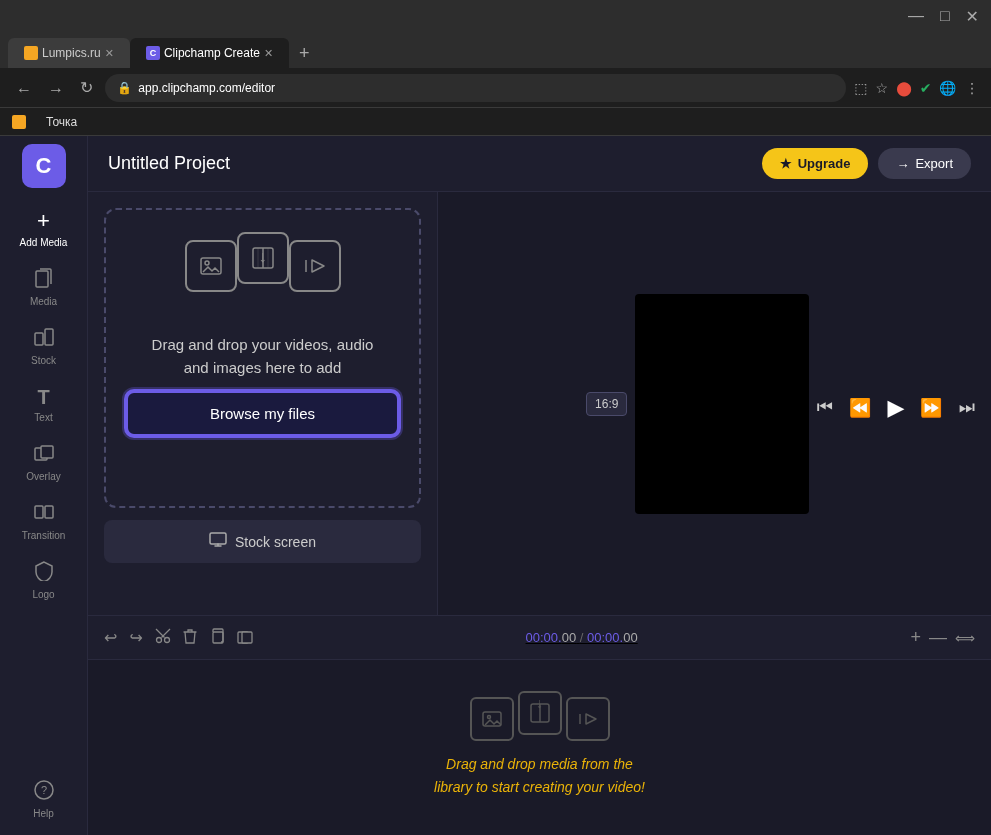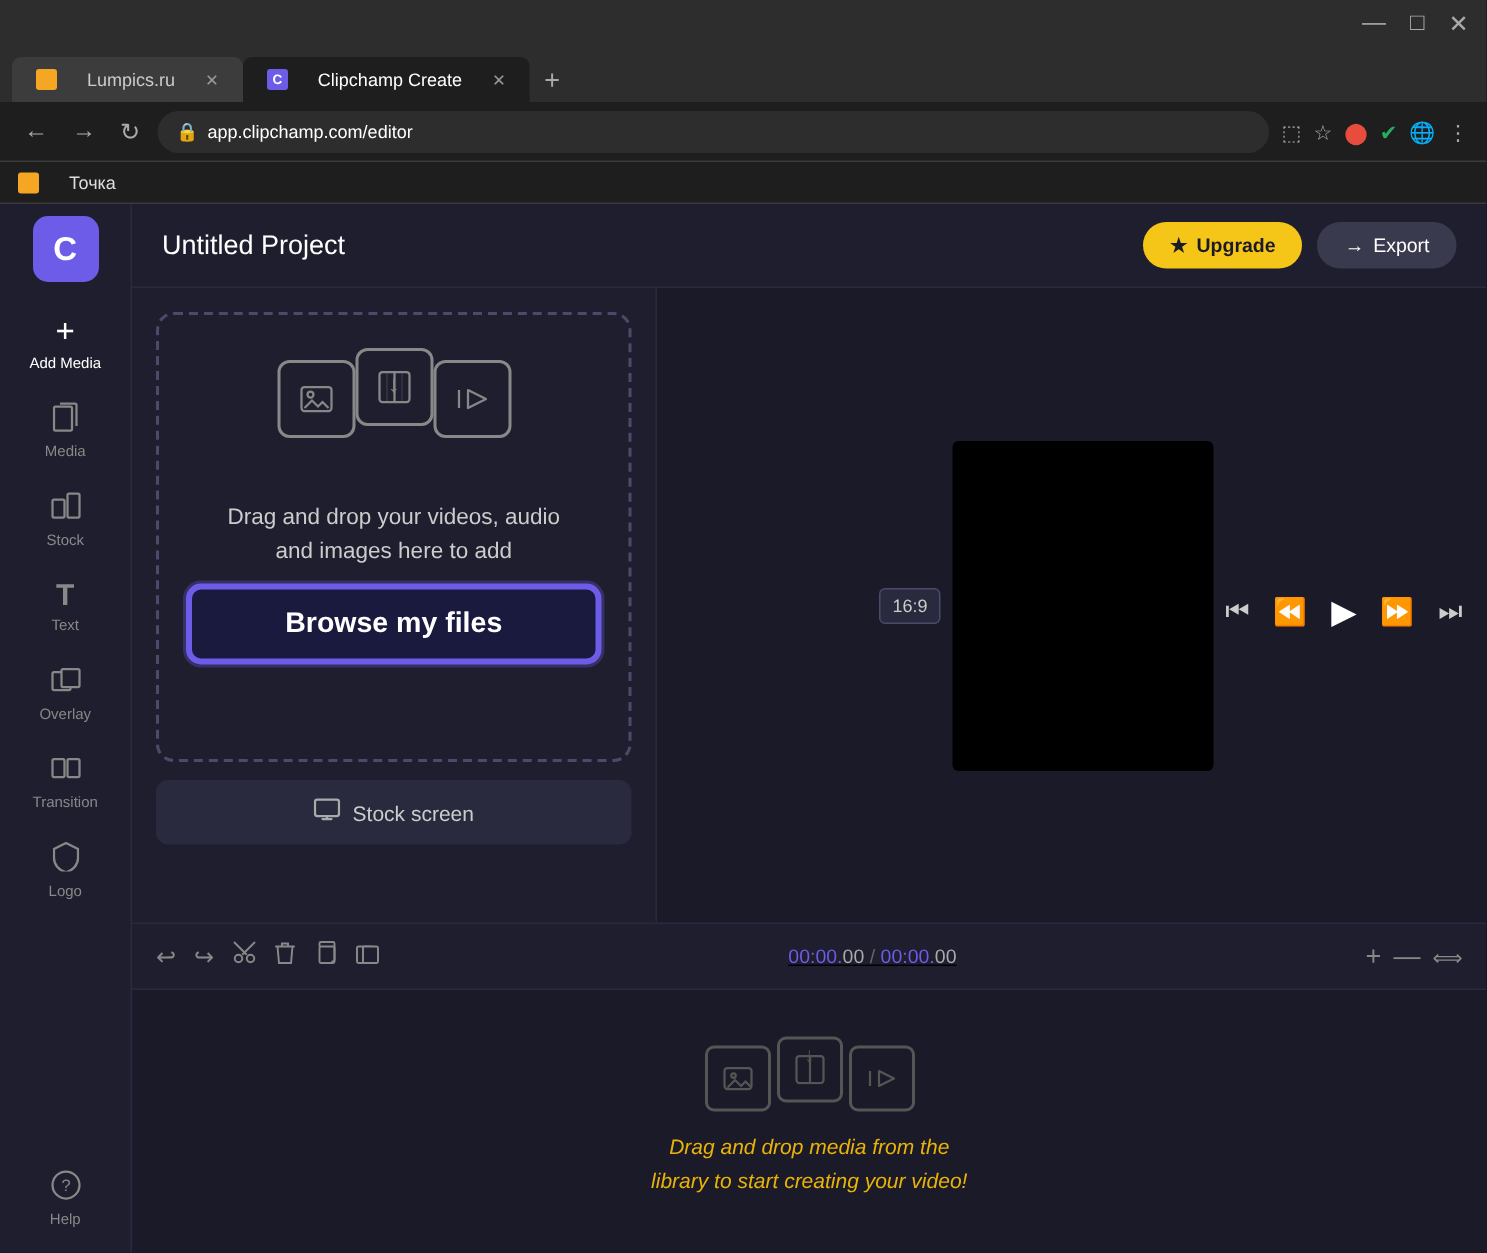--- a/index.html
+++ b/index.html
@@ -2,21 +2,21 @@
 <html><head>
   <meta charset="utf-8">
   <style>
     * { margin: 0; padding: 0; box-sizing: border-box; }
     body { width: 991px; height: 835px; background: #1e1e1e; font-family: -apple-system, BlinkMacSystemFont, 'Segoe UI', sans-serif; overflow: hidden; }
     .title-bar { height: 32px; background: #2d2d2d; display: flex; align-items: center; justify-content: flex-end; padding: 0 12px; gap: 8px; }
     .win-controls { display: flex; gap: 16px; align-items: center; color: #ccc; font-size: 14px; }
     .win-ctrl { cursor: pointer; color: #aaa; font-size: 16px; }
 
     .tab-bar { height: 36px; background: #2d2d2d; display: flex; align-items: flex-end; padding-left: 8px; }
-    .tab { height: 30px; padding: 0 16px; display: flex; align-items: center; gap: 20px; font-size: 12px; color: #ccc; background: #3c3c3c; border-radius: 6px 6px 0 0; cursor: pointer; min-width: 120px; }
+    .tab { height: 30px; padding: 0 16px; display: flex; align-items: center; gap: 4px; font-size: 12px; color: #ccc; background: #3c3c3c; border-radius: 6px 6px 0 0; cursor: pointer; min-width: 120px; }
     .tab.active { background: #1e1e1e; color: #fff; }
     .tab-favicon { width: 14px; height: 14px; border-radius: 2px; display: flex; align-items: center; justify-content: center; font-size: 10px; }
     .tab-favicon.orange { background: #f5a623; }
     .tab-favicon.purple { background: #6c5ce7; color: white; font-weight: bold; font-size: 9px; }
     .tab-close { margin-left: auto; color: #999; font-size: 11px; }
     .tab-new { width: 30px; height: 30px; display: flex; align-items: center; justify-content: center; color: #aaa; font-size: 18px; cursor: pointer; }
 
     .address-bar { height: 40px; background: #1e1e1e; display: flex; align-items: center; padding: 0 12px; gap: 8px; border-bottom: 1px solid #3a3a3a; }
     .nav-btn { color: #aaa; font-size: 16px; cursor: pointer; padding: 4px; }
     .addr-input { flex: 1; background: #2d2d2d; border: none; border-radius: 20px; height: 28px; padding: 0 12px; color: #fff; font-size: 12px; display: flex; align-items: center; gap: 6px; }
@@ -54,21 +54,21 @@
     .editor-area { flex: 1; display: flex; flex-direction: column; overflow: hidden; }
     .editor-top { display: flex; flex: 1; overflow: hidden; }
 
     
     .media-panel { width: 350px; background: #1e1e2e; padding: 16px; display: flex; flex-direction: column; gap: 12px; border-right: 1px solid #2a2a3e; }
     .drop-zone { border: 2px dashed #4a4a6a; border-radius: 12px; padding: 30px 20px 20px; display: flex; flex-direction: column; align-items: center; gap: 12px; flex: 1; max-height: 300px; }
     .media-icons { display: flex; align-items: flex-end; gap: -4px; margin-bottom: 4px; }
     .media-icon-card { width: 52px; height: 52px; border: 2px solid #888; border-radius: 8px; display: flex; align-items: center; justify-content: center; background: transparent; color: #888; font-size: 20px; }
     .media-icon-card.center { transform: translateY(-8px); }
     .drop-text { color: #ccc; font-size: 15px; text-align: center; line-height: 1.5; }
-    .btn-browse { background: #1a1a3e; color: #fff; border: 2px solid #6c5ce7; border-radius: 8px; padding: 12px 40px; font-size: 19px; font-weight: 700; cursor: pointer; width: 100%; box-shadow: 0 0 0 2px #6c5ce7, 0 0 0 4px rgba(108,92,231,0.3); }
+    .btn-browse { background: #1a1a3e; color: #fff; border: 2px solid #6c5ce7; border-radius: 8px; padding: 12px 40px; font-size: 15px; font-weight: 400; cursor: pointer; width: 100%; box-shadow: 0 0 0 2px #6c5ce7, 0 0 0 4px rgba(108,92,231,0.3); }
     .btn-record { background: #2a2a3e; color: #ccc; border: none; border-radius: 8px; padding: 12px; font-size: 14px; cursor: pointer; width: 100%; display: flex; align-items: center; justify-content: center; gap: 8px; }
 
     
     .preview-panel { flex: 1; background: #1a1a28; display: flex; align-items: center; padding: 16px; gap: 8px; }
     .preview-top { display: flex; justify-content: flex-end; width: 100%; }
     .aspect-ratio-badge { background: #2a2a3e; color: #ccc; border: 1px solid #4a4a6a; border-radius: 4px; padding: 4px 8px; font-size: 12px; }
     .video-preview { width: 100%; max-width: 460px; height: 220px; background: #000; border-radius: 4px; }
     .playback-controls { display: flex; align-items: center; gap: 16px; margin-top: 8px; }
     .ctrl-btn { background: none; border: none; color: #ccc; font-size: 18px; cursor: pointer; }
     .ctrl-btn.play { font-size: 22px; color: #fff; }

